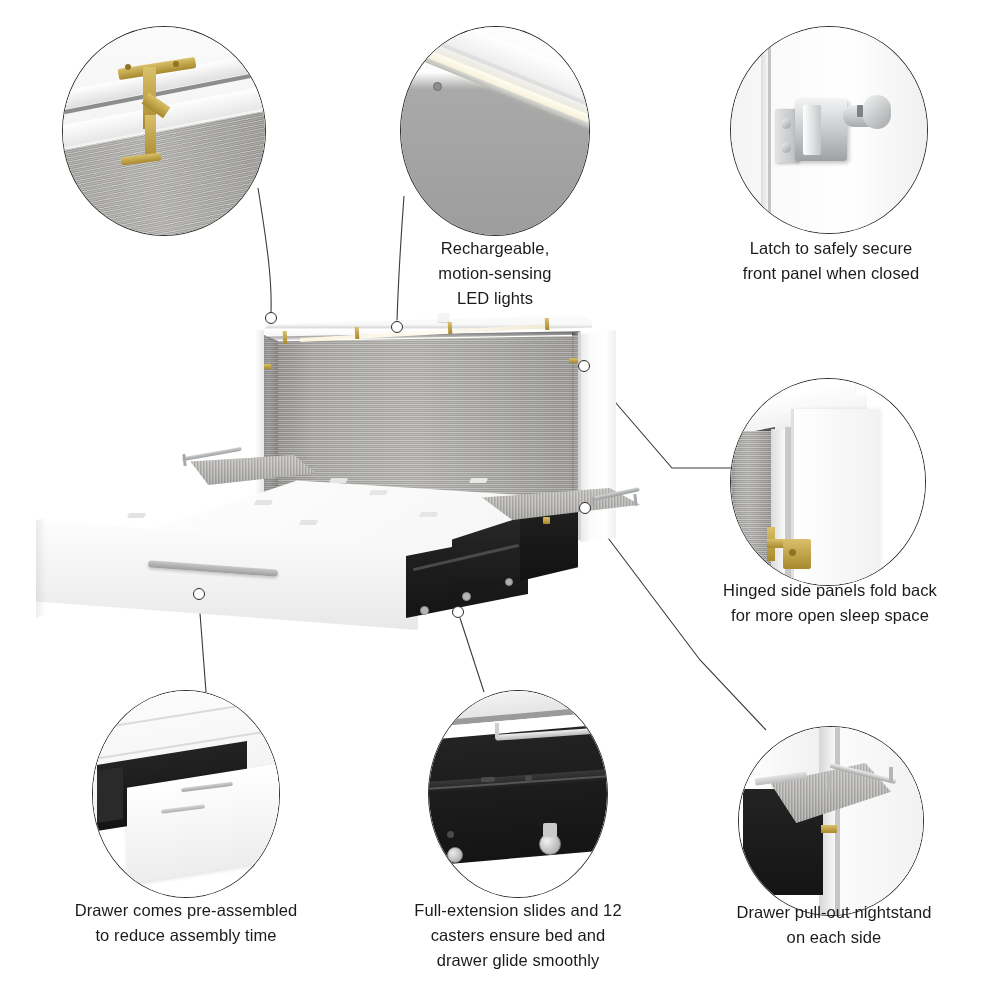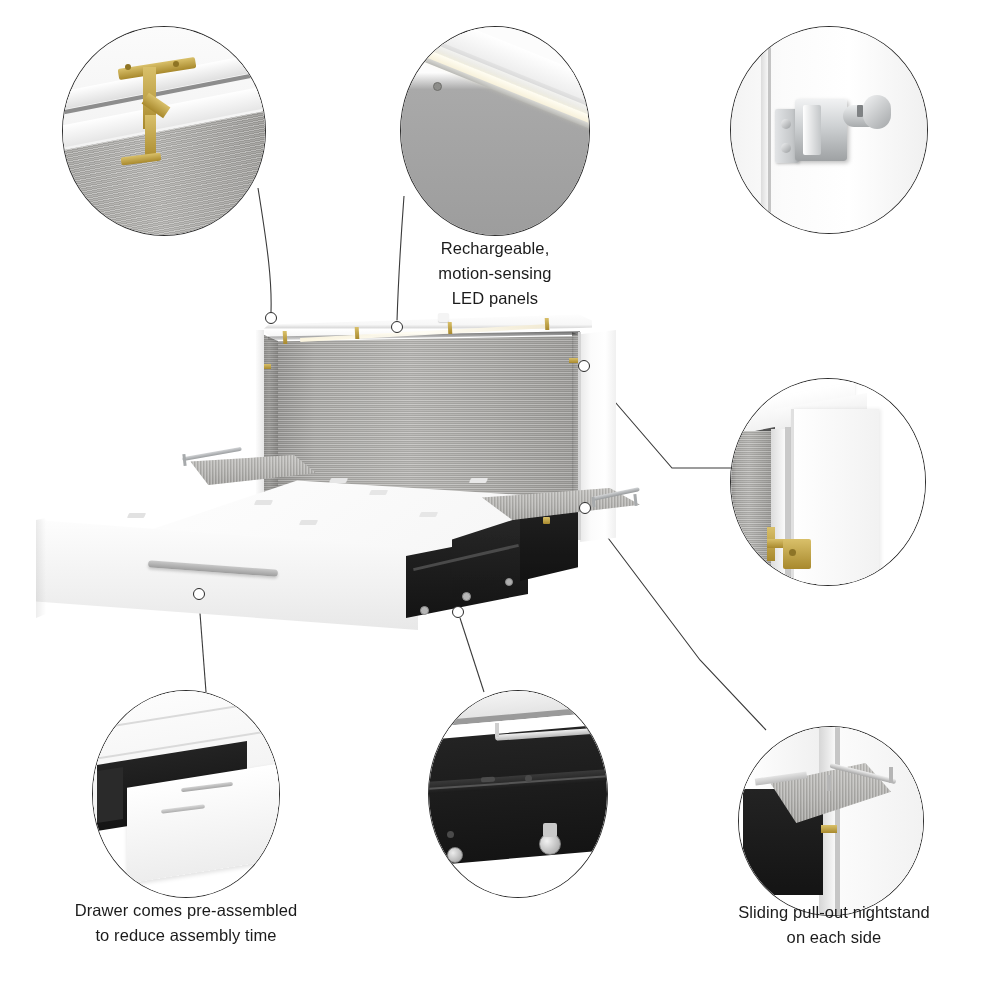--- a/index.html
+++ b/index.html
@@ -347,20 +347,27 @@
       <div style="position:absolute;left:90px;top:44px;width:68px;height:5px;background:linear-gradient(to bottom,#f1f1f1,#a6a6a6);border-radius:3px;transform:rotate(14deg);"></div>
       <div style="position:absolute;left:88px;top:48px;width:4px;height:16px;background:#b5b5b5;"></div>
       <div style="position:absolute;left:150px;top:40px;width:4px;height:16px;background:#b5b5b5;"></div>
 
       <div class="brass" style="position:absolute;left:82px;top:98px;width:16px;height:8px;"></div>
     </div>
   </div>
 
   <div class="caption" style="left:392px; top:236px; width:206px;">Rechargeable,
 motion-sensing
-LED panels</div>
+LED lights</div>
+  <div class="caption" style="left:700px; top:236px; width:262px;">Latch to safely secure
+front panel when closed</div>
+  <div class="caption" style="left:690px; top:578px; width:280px;">Hinged side panels fold back
+for more open sleep space</div>
   <div class="caption" style="left:40px;  top:898px; width:292px;">Drawer comes pre-assembled
 to reduce assembly time</div>
-  <div class="caption" style="left:700px; top:900px; width:268px;">Sliding pull-out nightstand
+  <div class="caption" style="left:398px; top:898px; width:240px;">Full-extension slides and 12
+casters ensure bed and
+drawer glide smoothly</div>
+  <div class="caption" style="left:700px; top:900px; width:268px;">Drawer pull-out nightstand
 on each side</div>
 
 
 </div>
 
 </body></html>

